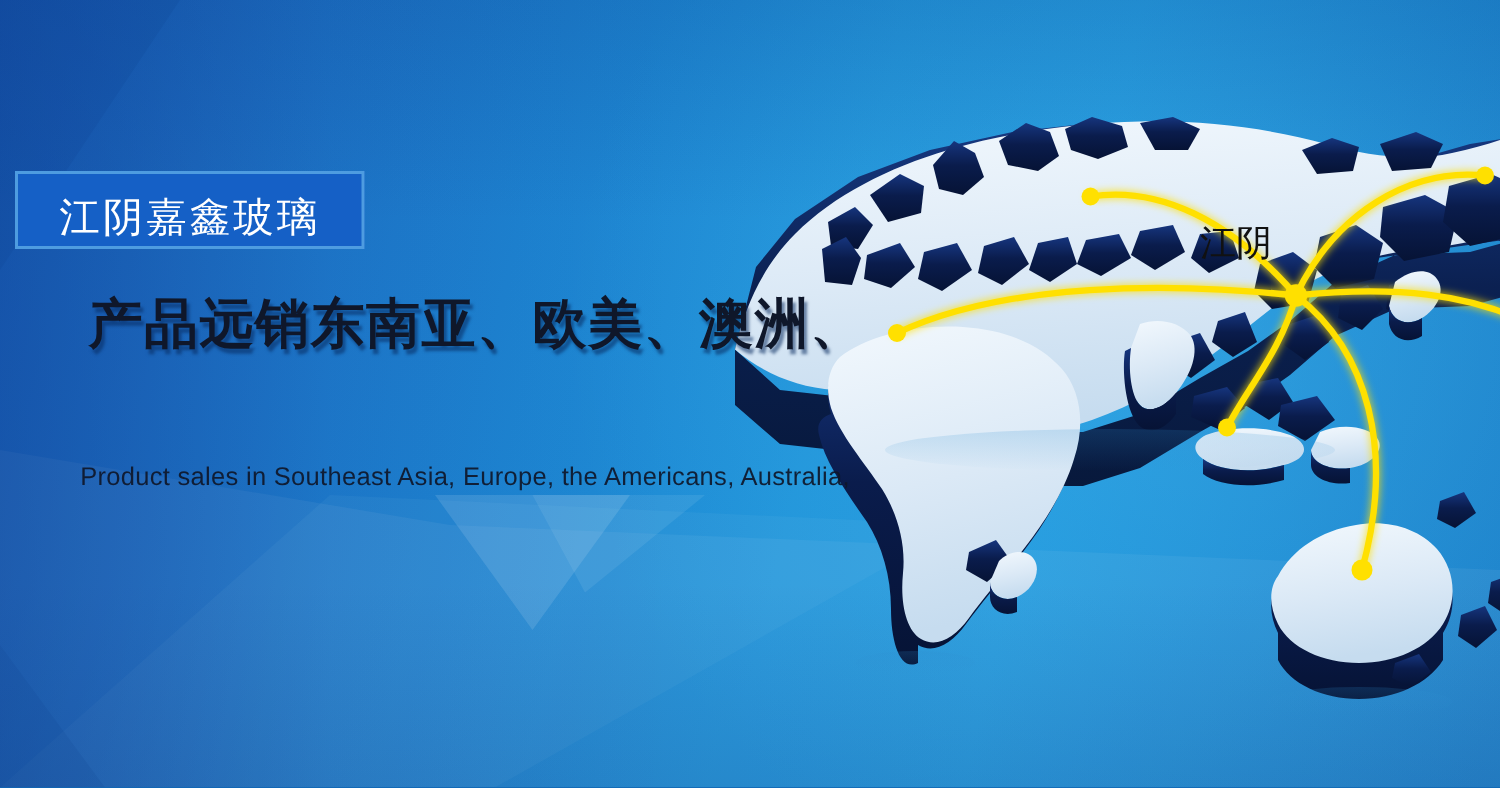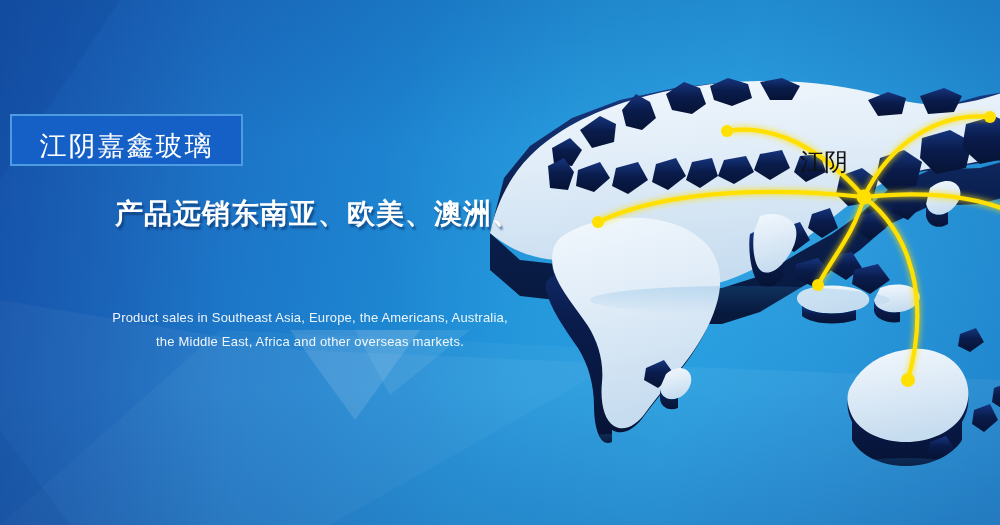--- a/index.html
+++ b/index.html
@@ -81,39 +81,39 @@
     margin-top: 11px;
   }
 
   .headline {
     position: absolute;
     left: 8px;
     top: 192px;
     width: 620px;
   }
   .headline .ln {
-    color: #ffffff;
-    font-size: 28px;
+    color: #0f172a;
+    font-size: 36px;
     font-weight: bold;
     line-height: 48px;
     letter-spacing: 1px;
     text-shadow: 2px 3px 2px rgba(8,42,95,0.55);
     white-space: nowrap;
-    font-family: Liberation Mono, monospace;
+    font-family: Liberation Serif, serif;
   }
 
   .subline {
     position: absolute;
     left: 10px;
     top: 306px;
     width: 600px;
   }
   .subline .ln {
-    color: #ffffff;
-    font-size: 13px;
+    color: #0f172a;
+    font-size: 17px;
     line-height: 24px;
     letter-spacing: 0.2px;
     white-space: nowrap;
     opacity: 0.92;
   }
 </style>
 </head>
 <body>
 
 <div id="banner">
@@ -315,16 +315,15 @@
   <div class="brand-badge">
     <span class="txt">江阴嘉鑫玻璃</span>
   </div>
 
   <div class="headline">
     <div class="ln">产品远销东南亚、欧美、澳洲、</div>
   </div>
 
   <div class="subline">
     <div class="ln">Product sales in Southeast Asia, Europe, the Americans, Australia,</div>
-    <div class="ln">the Middle East, Africa and other overseas markets.</div>
   </div>
 
 </div>
 
 </body></html>

